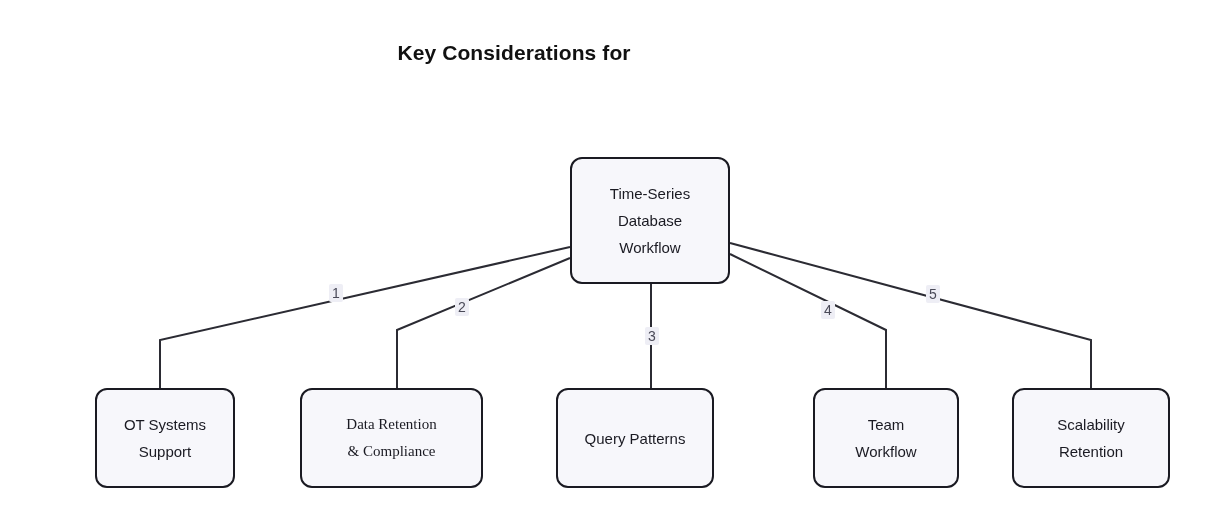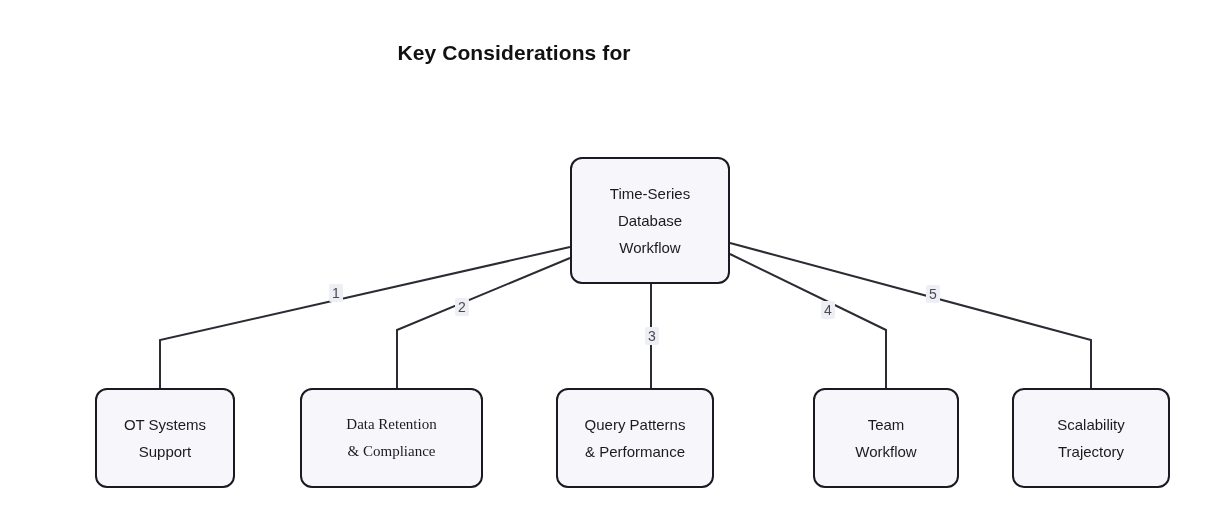--- a/index.html
+++ b/index.html
@@ -105,31 +105,30 @@
     <span class="line">Support</span>
   </div>
 
   <div class="node" style="left:300px; top:388px; width:183px; height:100px;font-family:Liberation Serif, serif;">
     <span class="line">Data Retention</span>
     <span class="line">&amp; Compliance</span>
   </div>
 
   <div class="node" style="left:556px; top:388px; width:158px; height:100px;">
     <span class="line">Query Patterns</span>
-    <span class="line">&amp; Performance</span>
   </div>
 
   <div class="node" style="left:813px; top:388px; width:146px; height:100px;">
     <span class="line">Team</span>
     <span class="line">Workflow</span>
   </div>
 
   <div class="node" style="left:1012px; top:388px; width:158px; height:100px;">
     <span class="line">Scalability</span>
-    <span class="line">Trajectory</span>
+    <span class="line">Retention</span>
   </div>
 
   <div class="edge-label" style="left:329px; top:284px;">1</div>
   <div class="edge-label" style="left:455px; top:298px;">2</div>
   <div class="edge-label" style="left:645px; top:327px;">3</div>
   <div class="edge-label" style="left:821px; top:301px;">4</div>
   <div class="edge-label" style="left:926px; top:285px;">5</div>
 
 </div>
 

